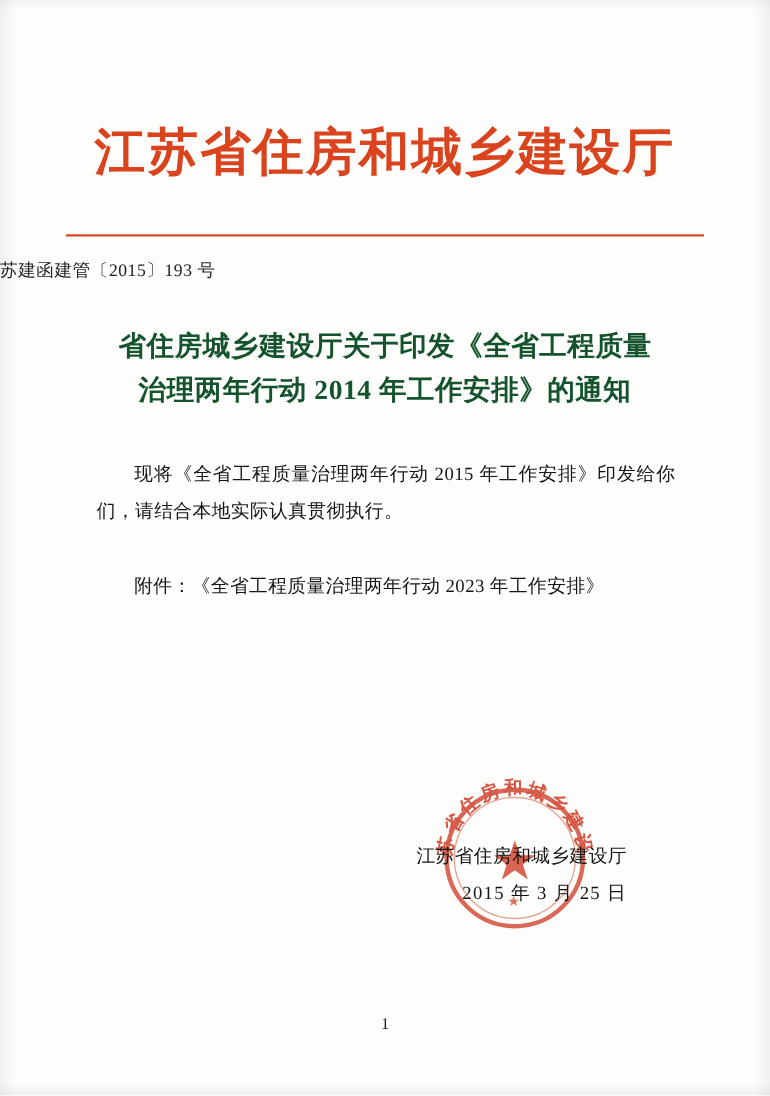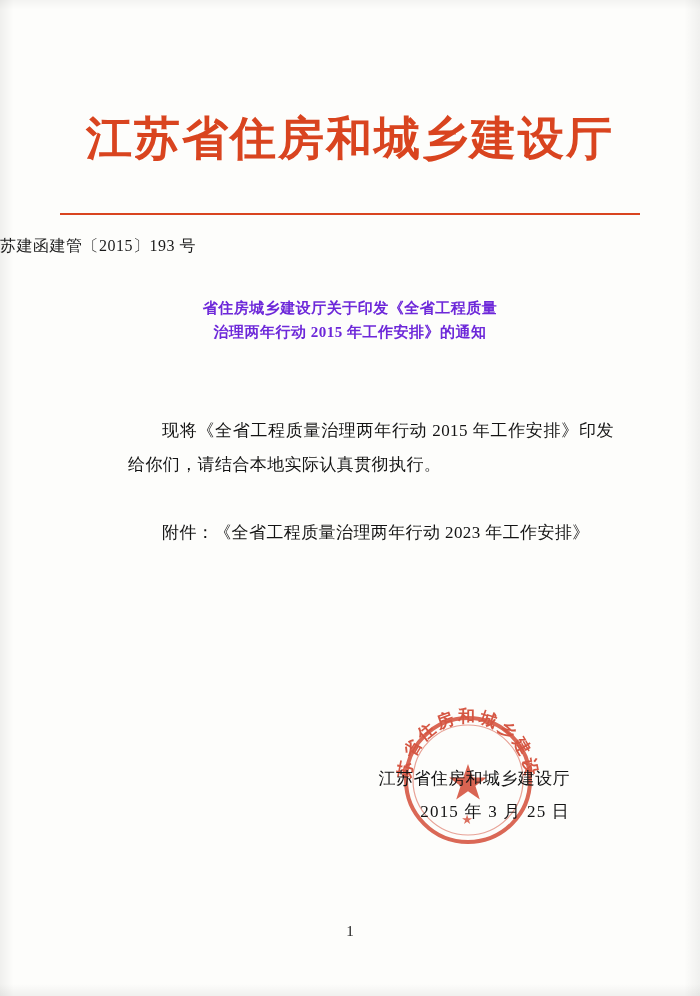--- a/index.html
+++ b/index.html
@@ -81,39 +81,39 @@
     color: #1b1b1b;
   }
 
   .doc-title {
     position: absolute;
     left: 78px;
     right: 78px;
     top: 296px;
     text-align: center;
     font-weight: bold;
-    font-size: 15px;
+    font-size: 25px;
     line-height: 1.6;
     letter-spacing: 0.5px;
-    color: #6d28d9;
+    color: #14532d;
   }
 
   .body-block {
     position: absolute;
     left: 88px;
     right: 86px;
     top: 402px;
     font-size: 17px;
     line-height: 2.0;
     letter-spacing: 0.4px;
     color: #141414;
     text-align: justify;
   }
   .para { margin: 0; }
-  .para.indent { text-indent: 2em; margin-left: 40px; }
+  .para.indent { text-indent: 2em; }
   .gap-1 { height: 12px; }
   .gap-2 { height: 34px; }
 
   .signature {
     position: absolute;
     right: 130px;
     top: 762px;
     text-align: left;
     font-size: 17px;
     line-height: 1.95;
@@ -157,21 +157,21 @@
   <div class="masthead">
     <div class="masthead-title">江苏省住房和城乡建设厅</div>
   </div>
 
   <div class="red-rule"></div>
 
   <div class="doc-number">苏建函建管〔2015〕193 号</div>
 
   <div class="doc-title">
     <div>省住房城乡建设厅关于印发《全省工程质量</div>
-    <div>治理两年行动 2015 年工作安排》的通知</div>
+    <div>治理两年行动 2014 年工作安排》的通知</div>
   </div>
 
   <div class="body-block">
     <div class="gap-1"></div>
     <p class="para indent">现将《全省工程质量治理两年行动 2015 年工作安排》印发给你们，请结合本地实际认真贯彻执行。</p>
     <div class="gap-2"></div>
     <p class="para indent">附件：《全省工程质量治理两年行动 2023 年工作安排》</p>
   </div>
 
   <div class="seal">

